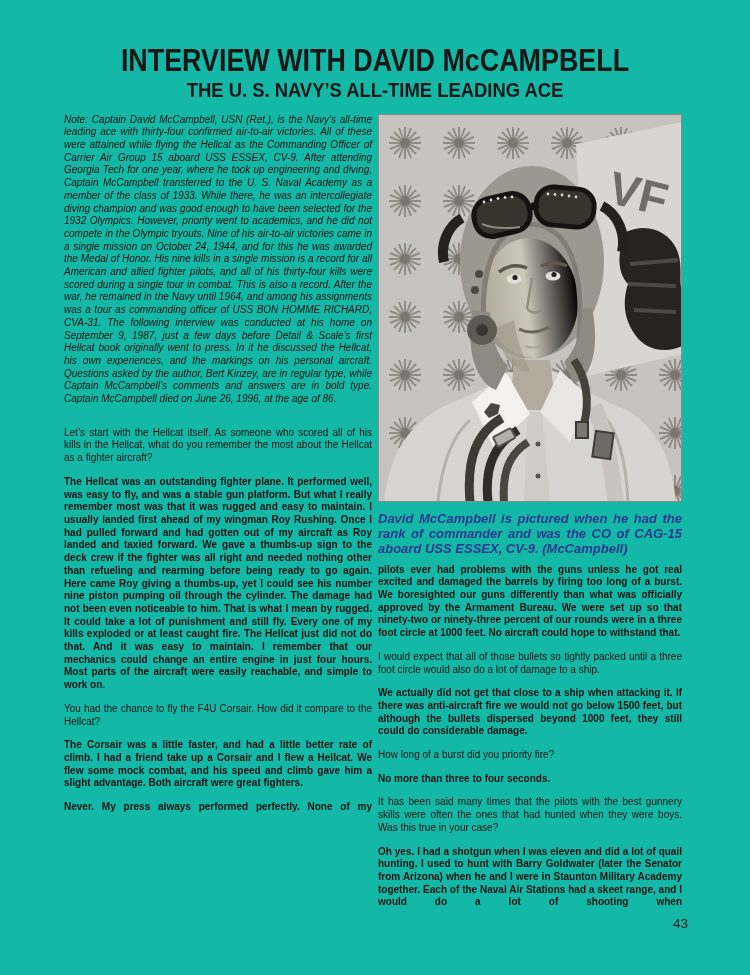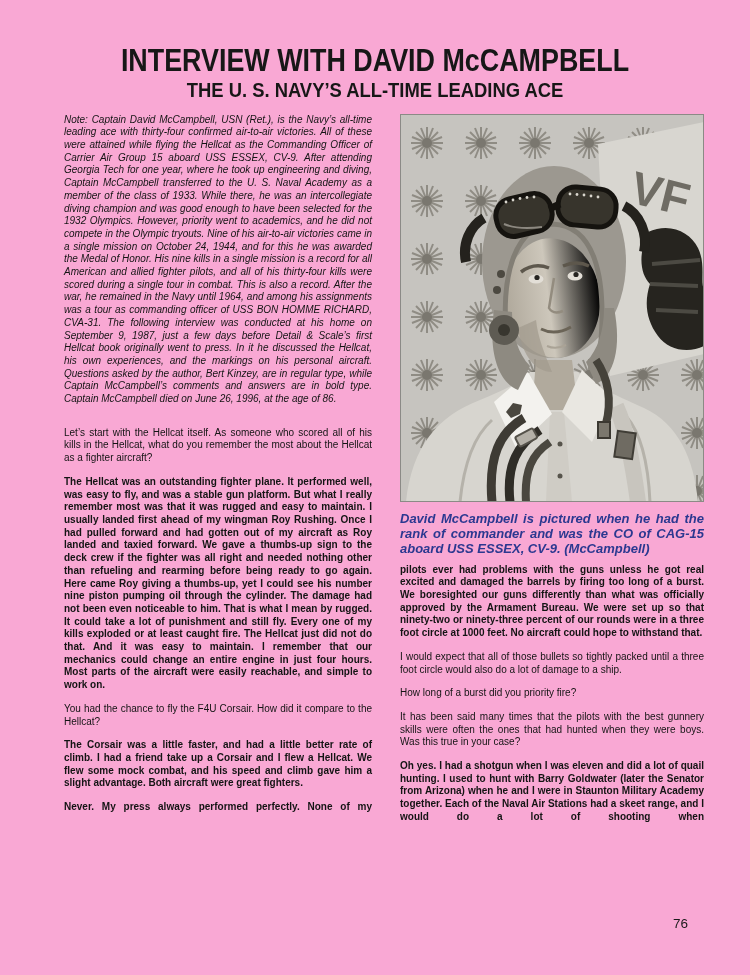--- a/index.html
+++ b/index.html
@@ -1,36 +1,36 @@
 <!DOCTYPE html>
 <html><head>
 <meta charset="utf-8">
 <style>
   html,body { margin:0; padding:0; background:#e8e8e8; }
   .page {
     position:relative;
     width:750px; height:975px;
     margin:0 auto;
-    background:#f9a8d4;
+    background:#14b8a6;
     font-family:"Liberation Sans", sans-serif;
     color:#111;
     overflow:hidden;
   }
   header { text-align:center; padding-top:44px; }
   h1 {
     margin:0; font-size:32px; font-weight:bold; color:#171717;
     transform:scaleX(0.84); transform-origin:center; white-space:nowrap;
     letter-spacing:0px; line-height:1.05;
   }
   h2 {
     margin:2px 0 0; font-size:20px; font-weight:bold; color:#171717;
     transform:scaleX(0.92); transform-origin:center; white-space:nowrap;
     line-height:1.05;
   }
-  .columns { display:flex; gap:28px; margin:13px 4px 0 64px; }
+  .columns { display:flex; gap:6px; margin:13px 4px 0 64px; }
   .col-left  { width:308px; }
   .col-right { width:304px; }
   .col p {
     font-size:10px; line-height:12.7px;
     text-align:justify; margin:0 0 11px; color:#141414;
   }
   p.note { font-style:italic; margin-bottom:21px; }
   p.answer { font-weight:bold; }
   p.flow-cont { text-align-last:justify; }
   figure { margin:0 0 8px; }
@@ -170,20 +170,22 @@
           </g>
           <path d="M104,110 Q118,116 142,113" stroke="#8c8880" stroke-width="2" fill="none"></path>
 
           <rect x="0.5" y="0.5" width="303" height="387" fill="none" stroke="#8b8a86" stroke-width="1"></rect>
         </svg>
         <figcaption style="color: rgb(43, 56, 144);">David McCampbell is pictured when he had the rank of commander and was the CO of CAG-15 aboard USS ESSEX, CV-9.  (McCampbell)</figcaption>
       </figure>
 
       <p class="answer">pilots ever had problems with the guns unless he got real excited and damaged the barrels by firing too long of a burst.  We boresighted our guns differently than what was officially approved by the Armament Bureau.  We were set up so that ninety-two or ninety-three percent of our rounds were in a three foot circle at 1000 feet.  No aircraft could hope to withstand that.</p>
       <p class="question">I would expect that all of those bullets so tightly packed until a three foot circle would also do a lot of damage to a ship.</p>
+      <p class="answer">We actually did not get that close to a ship when attacking it.  If there was anti-aircraft fire we would not go below 1500 feet, but although the bullets dispersed beyond 1000 feet, they still could do considerable damage.</p>
       <p class="question">How long of a burst did you priority fire?</p>
+      <p class="answer">No more than three to four seconds.</p>
       <p class="question">It has been said many times that the pilots with the best gunnery skills were often the ones that had hunted when they were boys.  Was this true in your case?</p>
       <p class="answer flow-cont">Oh yes.  I had a shotgun when I was eleven and did a lot of quail hunting.  I used to hunt with Barry Goldwater (later the Senator from Arizona) when he and I were in Staunton Military Academy together.  Each of the Naval Air Stations had a skeet range, and I would do a lot of shooting when</p>
     </div>
   </div>
 
-  <div class="page-number">76</div>
+  <div class="page-number">43</div>
 </div>
 
 </body></html>

